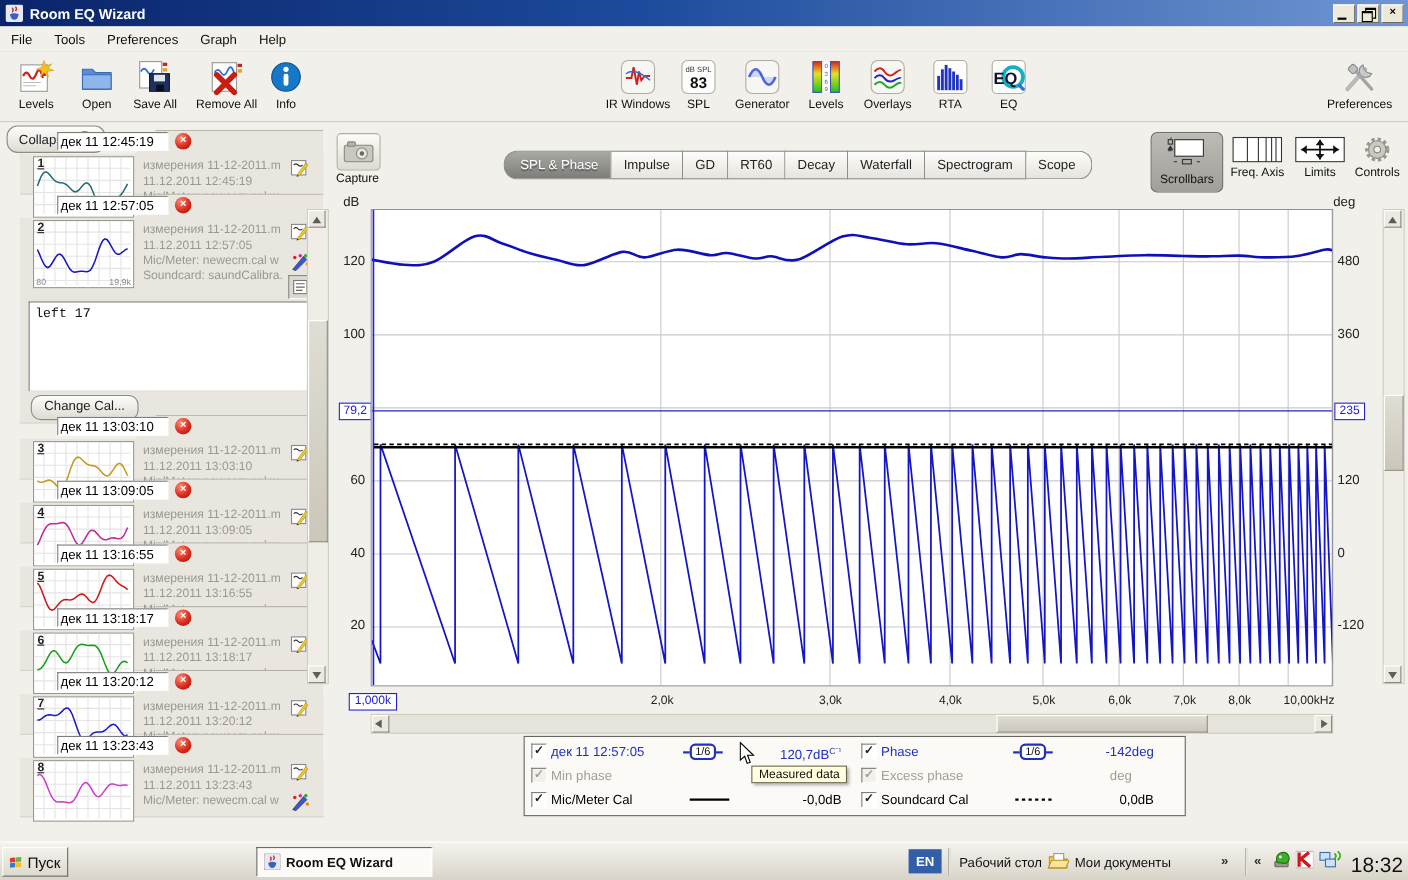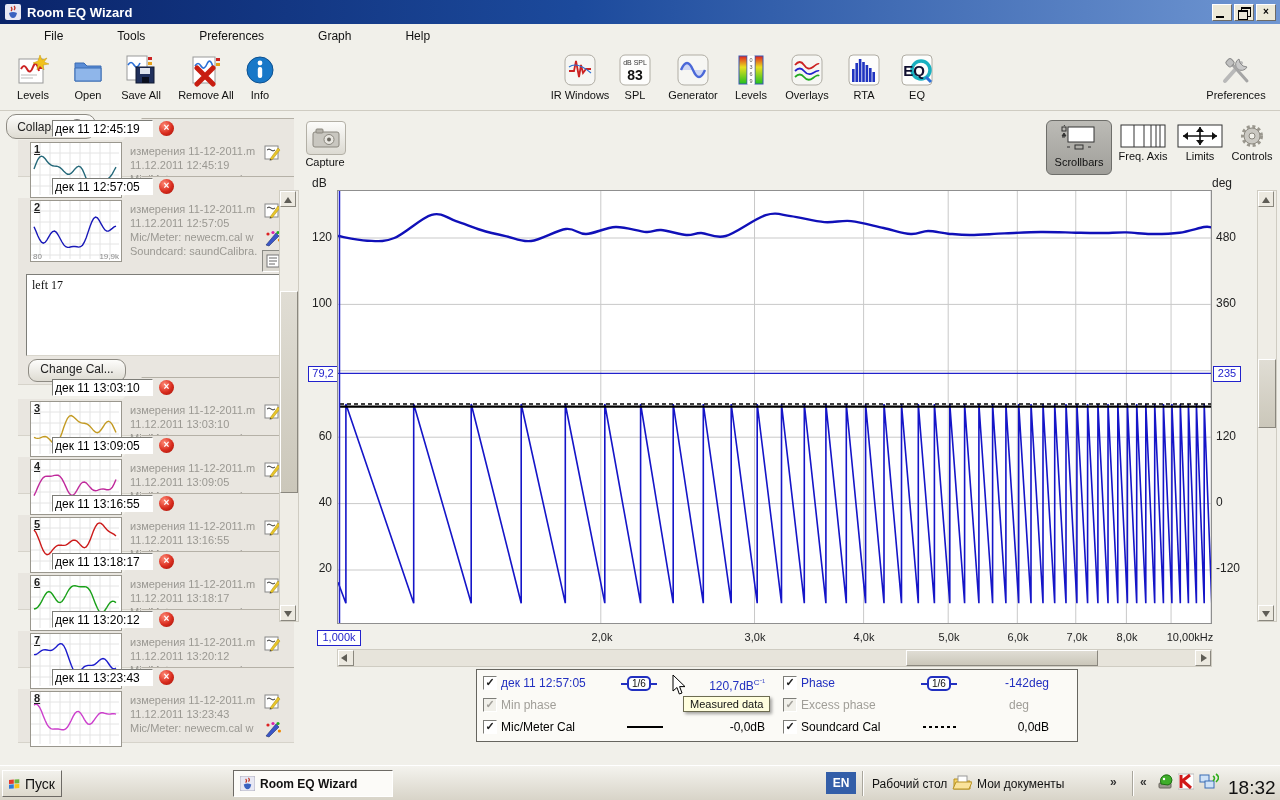--- a/index.html
+++ b/index.html
@@ -15,21 +15,21 @@
   .winbtns{position:absolute;right:4px;top:4px;display:flex;gap:2px;}
   .wbtn{width:18px;height:15px;background:#ece9d8;border:1px solid;
     border-color:#fff #6d6a65 #6d6a65 #fff;font-size:10px;line-height:13px;
     text-align:center;color:#000;font-weight:bold;position:relative;}
   .wbtn .minbar{position:absolute;left:3px;bottom:2px;width:8px;height:2px;background:#000;}
   .wbtn .rest1{position:absolute;left:6px;top:2px;width:8px;height:7px;border:1px solid #000;border-top-width:2px;background:#ece9d8;}
   .wbtn .rest2{position:absolute;left:3px;top:5px;width:8px;height:7px;border:1px solid #000;border-top-width:2px;background:#ece9d8;}
   
   .menubar{left:0;top:24px;width:1280px;height:23px;background:#f1f0ea;
     border-bottom:1px solid #c7c4ba;display:flex;align-items:center;font-size:12px;color:#111;}
-  .menubar span{padding:3px 10px;cursor:default;margin-left:34px;}
+  .menubar span{padding:3px 10px;cursor:default;}
   
   .toolbar{left:0;top:47px;width:1280px;height:63px;background:#f1f0ea;border-bottom:1px solid #cfccc2;}
   .tbtn{position:absolute;top:4px;width:60px;height:56px;text-align:center;cursor:default;}
   .tbtn .ticn{display:block;margin:2px auto 0 auto;width:34px;height:34px;}
   .tlabel{font-size:11px;color:#111;margin-top:2px;white-space:nowrap;}
   
   .sidebar{left:0;top:110px;width:276px;height:630px;}
   .collapsebtn{left:6px;top:4px;width:88px;height:23px;border:1px solid #8e8b83;border-radius:10px;
     background:linear-gradient(#fdfdfb,#dedbd2);font-size:12px;color:#222;display:flex;
     align-items:center;justify-content:center;gap:5px;}
@@ -52,21 +52,21 @@
     text-decoration:underline;color:#222;}
   .thlbl{position:absolute;bottom:0;font-size:8px;color:#8a8a8a;}
   .minfo{position:absolute;left:112px;top:26px;width:132px;overflow:hidden;white-space:nowrap;
     font-size:11px;line-height:14px;color:#9a9892;}
   .micon{position:absolute;left:246px;width:17px;height:17px;}
   .notesbtn{position:absolute;left:244px;width:20px;height:20px;border:1px solid;
     border-color:#8a8a84 #fff #fff #8a8a84;background:#dcd9d1;display:flex;
     align-items:center;justify-content:center;}
   .notesbox{position:absolute;left:8px;width:256px;height:82px;background:#fff;border:1px solid;
     border-color:#7d7d78 #d9d6cd #d9d6cd #7d7d78;font-size:12px;color:#111;
-    font-family:Liberation Serif, serif;resize:none;padding:3px 5px;box-sizing:border-box;}
+    font-family:Liberation Mono, monospace;resize:none;padding:3px 5px;box-sizing:border-box;}
   .changecal{position:absolute;left:10px;width:96px;height:21px;border:1px solid #8e8b83;
     border-radius:9px;background:linear-gradient(#fdfdfb,#dedbd2);font-size:12px;color:#222;
     text-align:center;line-height:19px;}
   
   .capturebtn{left:306px;top:121px;width:38px;height:32px;border:1px solid #b3b0a6;border-radius:4px;
     background:linear-gradient(#fcfcfa,#dcdad2);display:flex;align-items:center;justify-content:center;}
   .capturelbl{left:300px;top:156px;width:50px;text-align:center;font-size:11px;color:#111;}
   .unitlbl{font-size:12px;color:#222;}
   .tabsrow{left:458px;top:137px;height:26px;display:flex;}
   .gtab{border:1px solid #8f8f8a;border-left-width:0;background:linear-gradient(#fdfdfc,#e6e4dd);
@@ -615,20 +615,30 @@
       <rect x="1" y="5" width="26" height="15" rx="2" fill="#c9c7c0" stroke="#8a877e"></rect>
       <rect x="4" y="2" width="7" height="4" rx="1" fill="#b5b2aa" stroke="#8a877e"></rect>
       <circle cx="17" cy="12.5" r="5" fill="#e8e6e0" stroke="#8a877e"></circle>
         <circle cx="17" cy="12.5" r="2" fill="#6a675f"></circle>
     </svg>
   </div>
   <div class="abs capturelbl">Capture</div>
   <div class="abs unitlbl" style="left:312px;top:176px">dB</div>
   <div class="abs unitlbl" style="left:1212px;top:176px">deg</div>
 
+  <div class="abs tabsrow">
+    <div class="gtab first active">SPL &amp; Phase</div>
+    <div class="gtab">Impulse</div>
+    <div class="gtab">GD</div>
+    <div class="gtab">RT60</div>
+    <div class="gtab">Decay</div>
+    <div class="gtab">Waterfall</div>
+    <div class="gtab">Spectrogram</div>
+    <div class="gtab last">Scope</div>
+  </div>
 
   <div class="abs sbbtn">
     <svg width="36" height="26" viewBox="0 0 36 26" style="margin-top:4px">
       <rect x="7" y="2" width="26" height="15" fill="#fff" stroke="#333"></rect>
       <rect x="1" y="2" width="4" height="4" fill="none" stroke="#333"></rect>
         <path d="M3 8 l2 3 h-4 z M3 1 l2 -3" stroke="#333" fill="#333"></path>
       <path d="M1 12 l3 0" stroke="#333"></path>
       <rect x="14" y="20" width="8" height="4" fill="none" stroke="#333"></rect>
       <path d="M9 22 l-3 0 M30 22 l-3 0" stroke="#333"></path>
     </svg>

